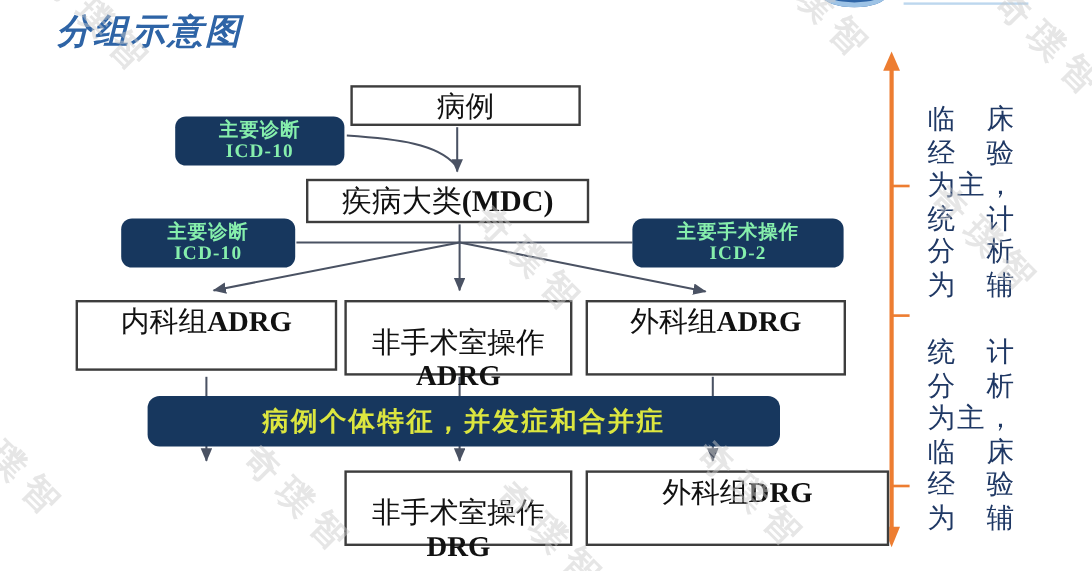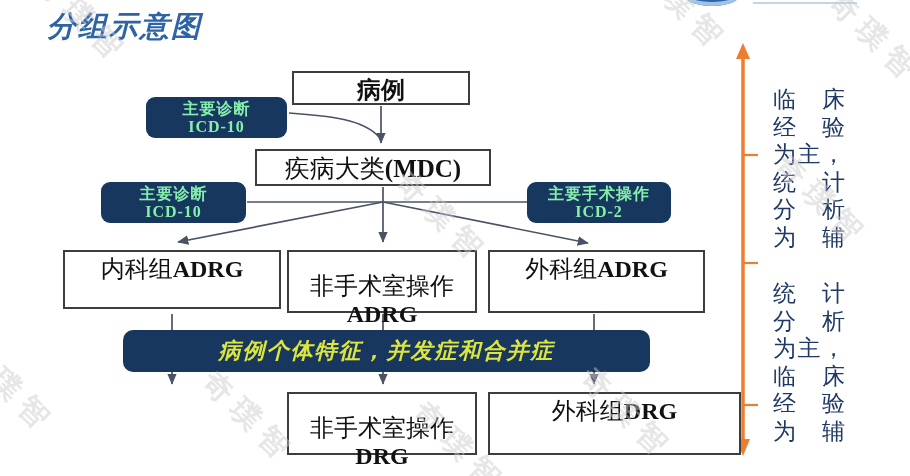--- a/index.html
+++ b/index.html
@@ -41,21 +41,21 @@
     position:absolute;z-index:2;background:#17375E;border-radius:9px;
     box-sizing:border-box;text-align:center;color:#86efac;padding-top:3px;
   }
   .tag .zh{display:block;font-size:16px;font-weight:bold;line-height:18px;letter-spacing:1px;}
   .tag .en{display:block;font-size:16px;font-weight:bold;line-height:18px;letter-spacing:1px;}
   
   .bar{
     position:absolute;left:123px;top:330px;width:527px;height:42px;z-index:2;
     background:#17375E;border-radius:10px;box-sizing:border-box;
     display:flex;align-items:center;justify-content:center;
-    color:#DCE63F;font-size:22px;font-weight:bold;letter-spacing:2px;font-style:italic;
+    color:#DCE63F;font-size:22px;font-weight:bold;letter-spacing:2px;
   }
   
   .ann{position:absolute;z-index:2;width:72px;color:#1F3864;font-size:23px;}
   .ann .jline{
     width:72px;line-height:27.5px;height:27.5px;
     text-align:justify;text-align-last:justify;
   }
   .ann-top{left:773px;top:86px;}
   .ann-bottom{left:773px;top:280px;}
 </style>
@@ -100,39 +100,39 @@
     <g>
       <line x1="743" y1="57" x2="743" y2="441" stroke="#ED7D31" stroke-width="3.5"></line>
       <polygon points="736,59 750,59 743,43" fill="#ED7D31"></polygon>
       <polygon points="736,439 750,439 743,456" fill="#ED7D31"></polygon>
       <line x1="744" y1="155" x2="758" y2="155" stroke="#ED7D31" stroke-width="2.2"></line>
       <line x1="744" y1="263" x2="758" y2="263" stroke="#ED7D31" stroke-width="2.2"></line>
       <line x1="744" y1="405" x2="758" y2="405" stroke="#ED7D31" stroke-width="2.2"></line>
     </g>
   </svg>
 
-  <div class="node" style="left:292px;top:71px;width:178px;height:34px;font-weight:bold;">
+  <div class="node" style="left:292px;top:71px;width:192px;height:34px;">
     <span>病例</span>
   </div>
 
   <div class="tag" style="left:146px;top:97px;width:141px;height:41px;">
     <span class="zh">主要诊断</span>
     <span class="en">ICD-10</span>
   </div>
 
   <div class="node" style="left:255px;top:149px;width:236px;height:37px;font-size:25px;">
     <span>疾病大类</span><b class="lat">(MDC)</b>
   </div>
 
   <div class="tag" style="left:101px;top:182px;width:145px;height:41px;">
     <span class="zh">主要诊断</span>
     <span class="en">ICD-10</span>
   </div>
 
-  <div class="tag" style="left:527px;top:182px;width:144px;height:41px;">
+  <div class="tag" style="left:527px;top:182px;width:176px;height:41px;">
     <span class="zh">主要手术操作</span>
     <span class="en">ICD-2</span>
   </div>
 
   <div class="node" style="left:63px;top:250px;width:218px;height:59px;">
     <span>内科组</span><b class="lat">ADRG</b>
   </div>
   <div class="node stacked mid" style="left:287px;top:250px;width:190px;height:63px;">
     <span>非手术室操作</span><b class="lat">ADRG</b>
   </div>

